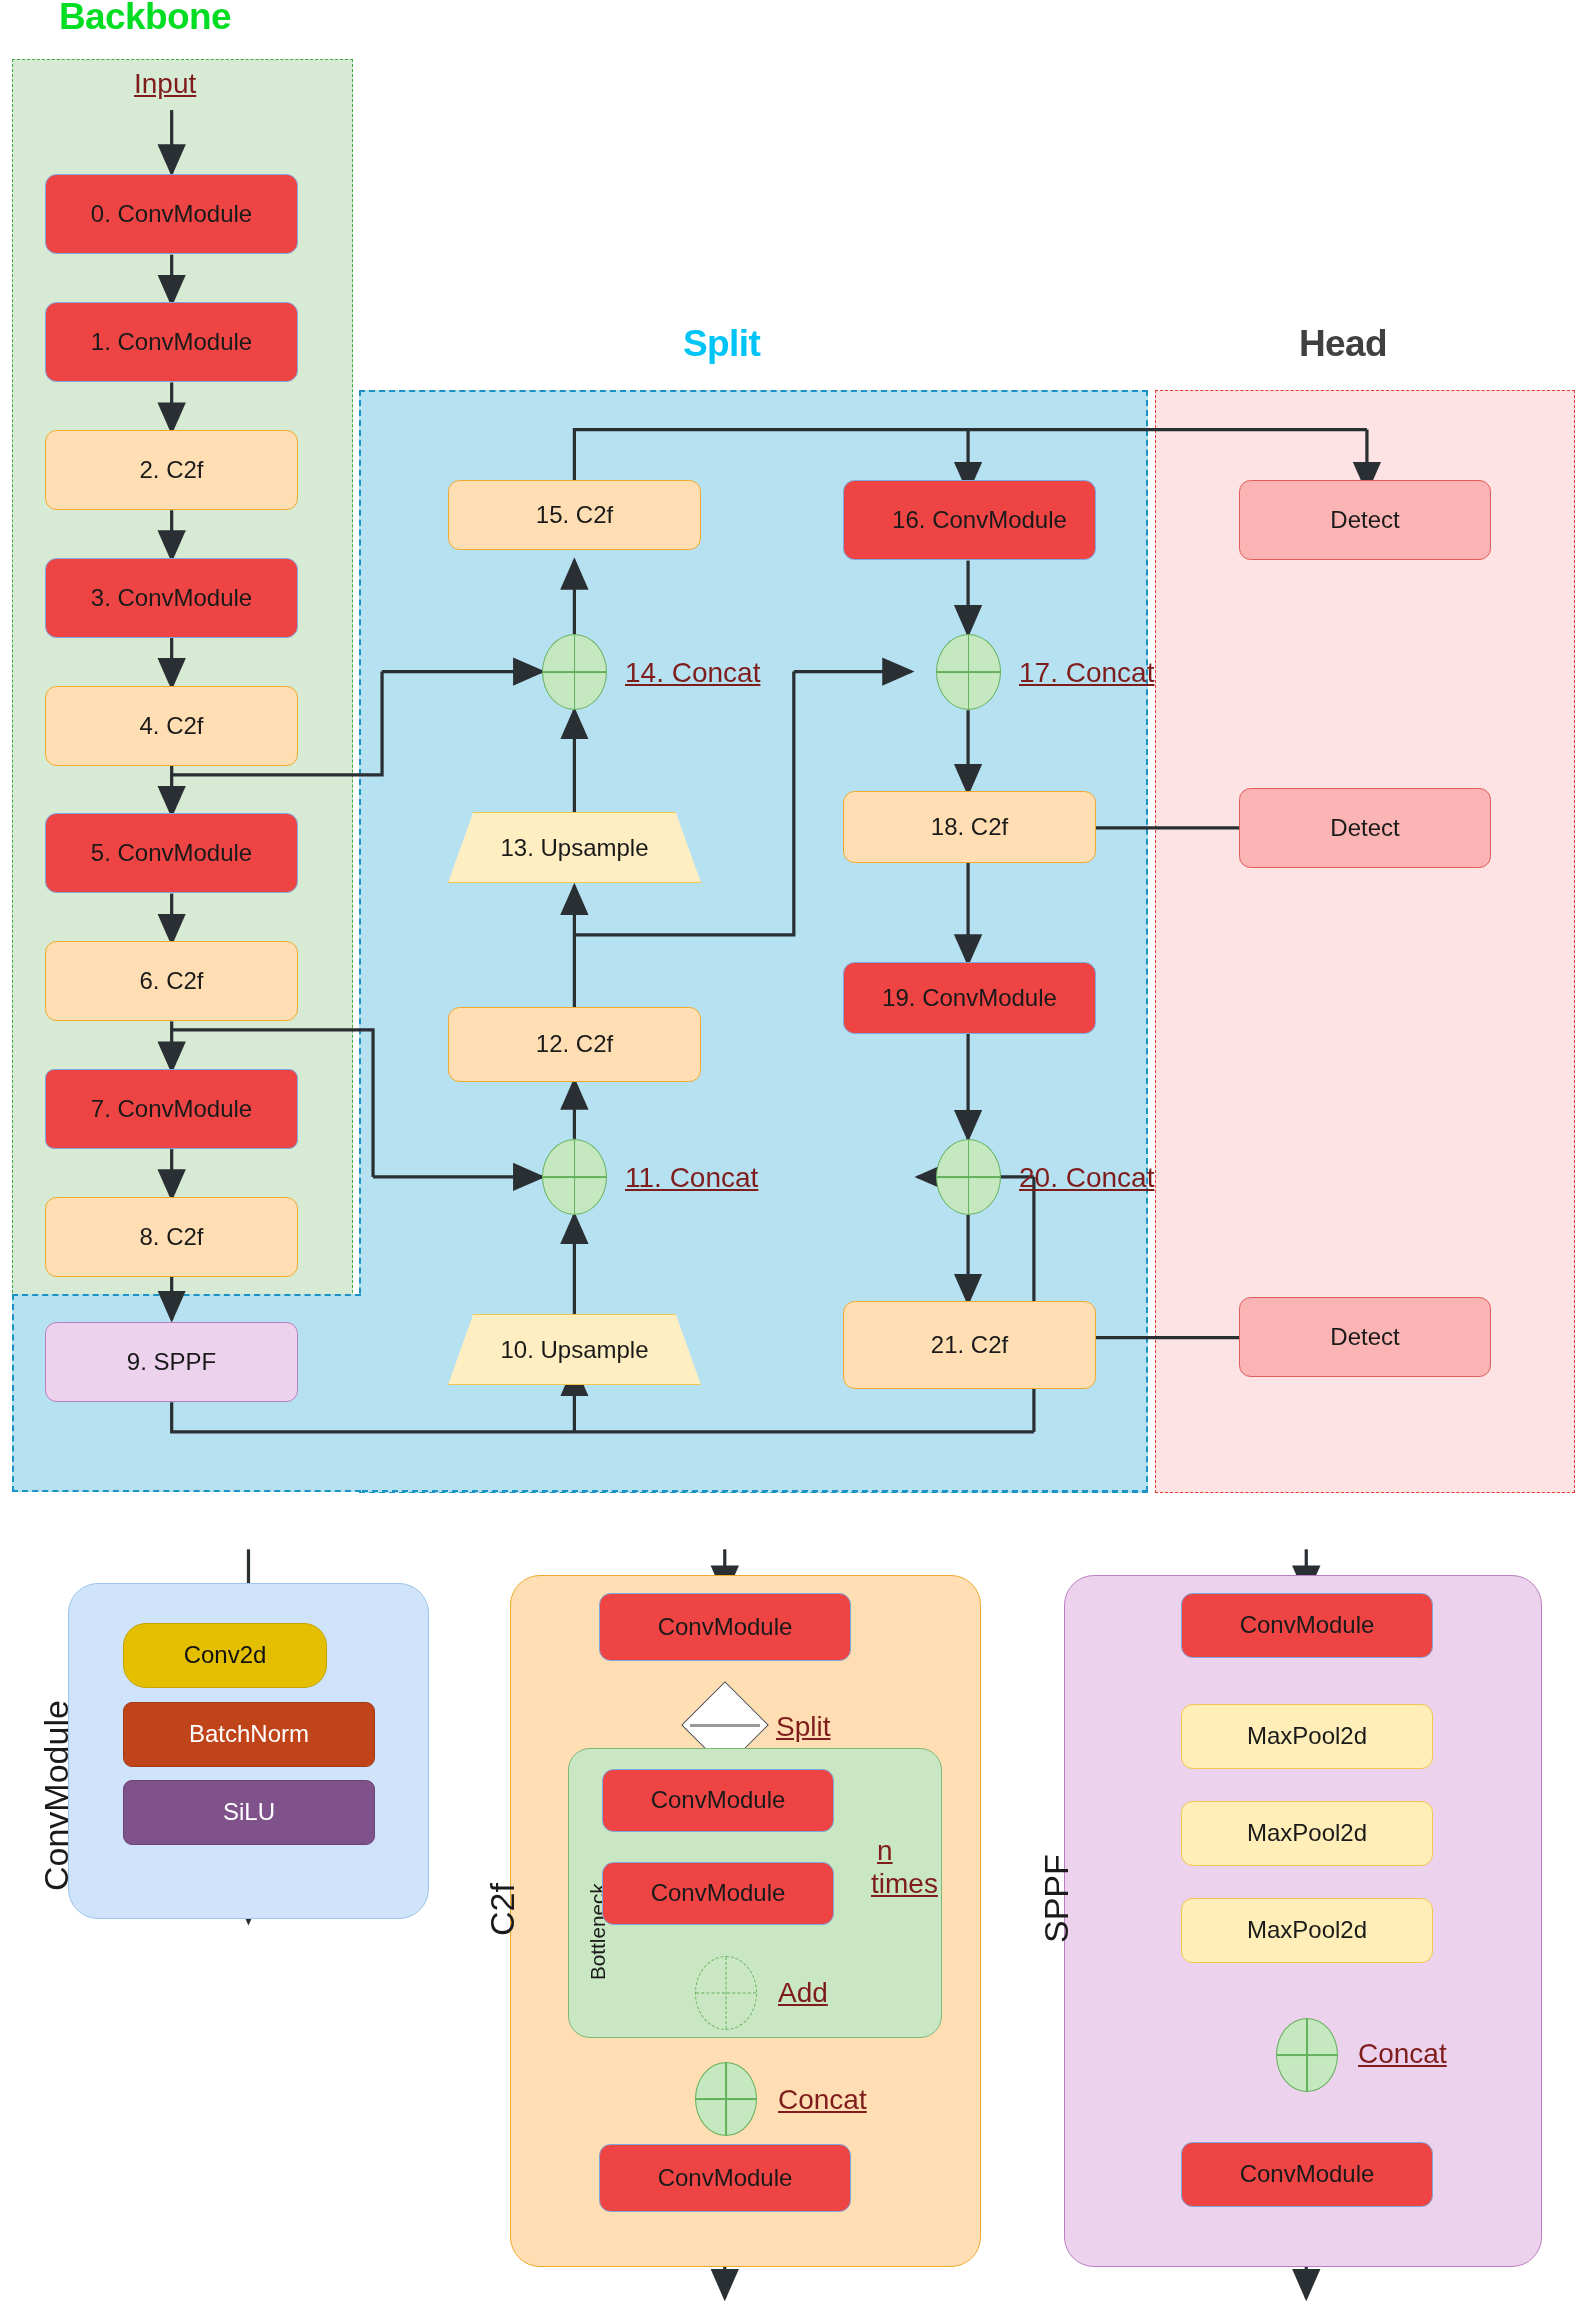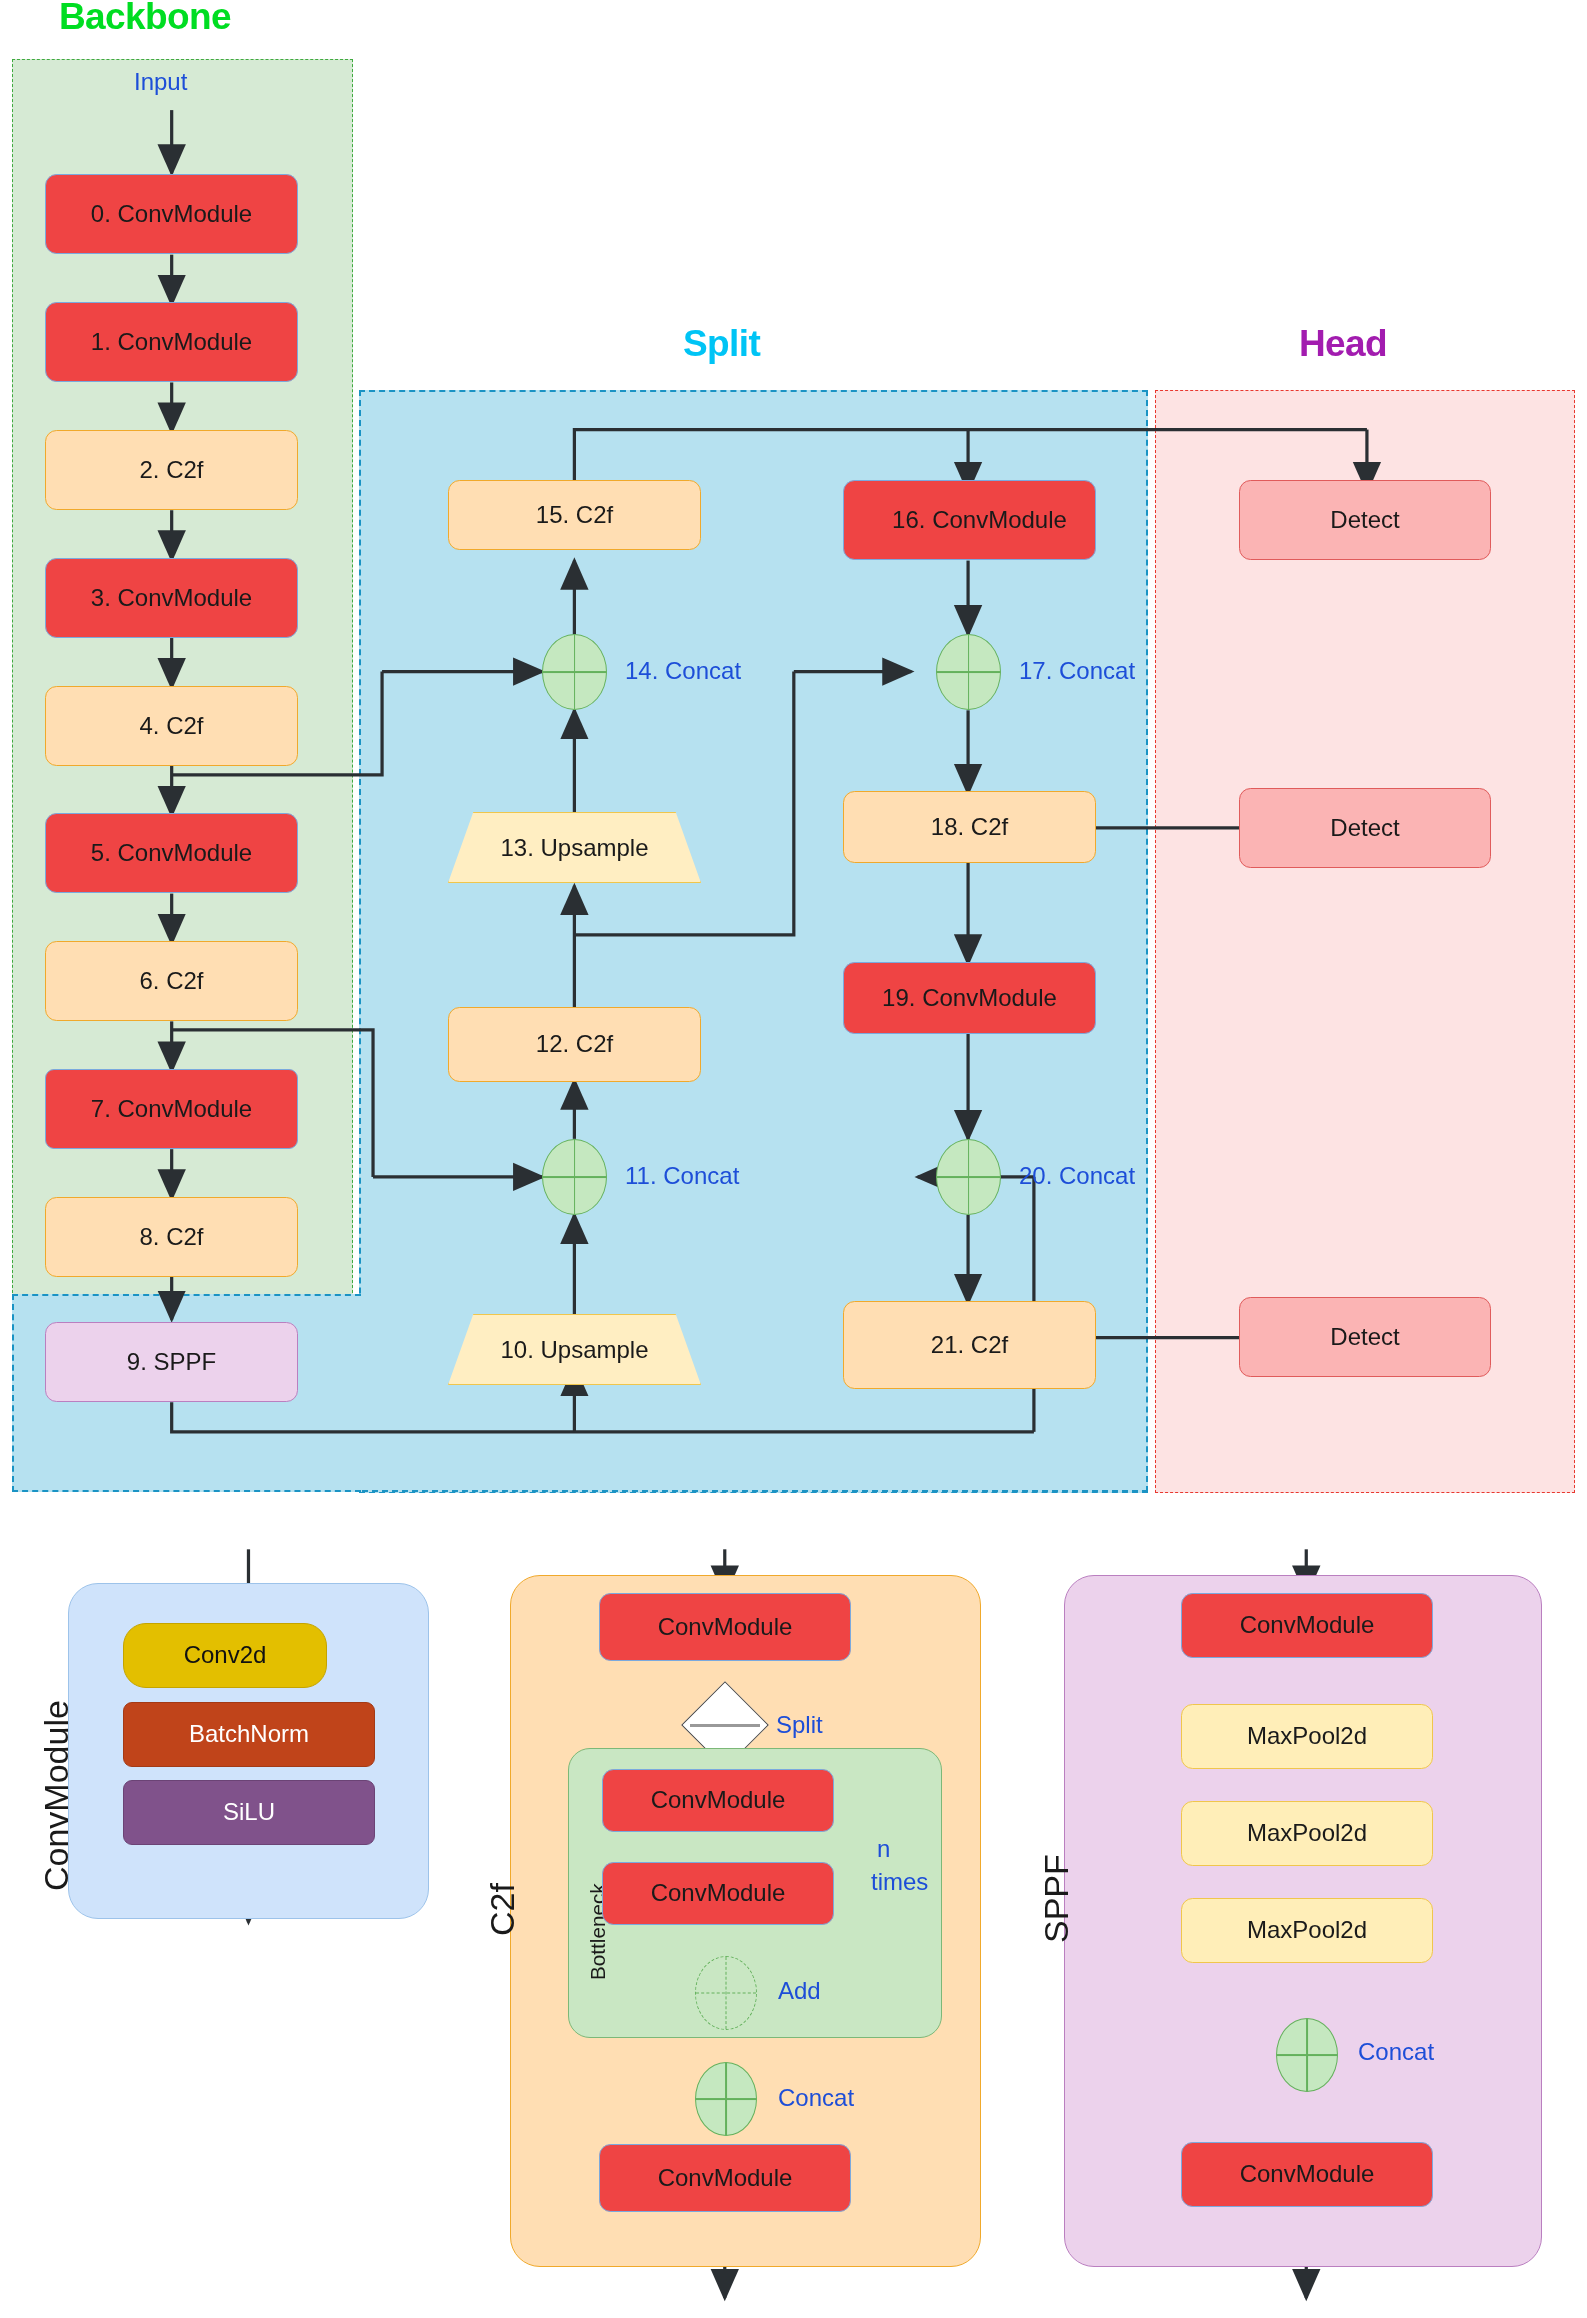--- a/index.html
+++ b/index.html
@@ -9,21 +9,21 @@
 
   
   .region{position:absolute;box-sizing:border-box;}
   .region-backbone{background:#d6ead4;border:1.9px dashed #3faa3f;}
   .region-neck{background:#b6e1f0;border:2.6px dashed #1a93c4;}
   .region-head{background:#fde3e3;border:1.9px dashed #e8382f;}
 
   .region-title{position:absolute;font-weight:bold;font-size:37px;letter-spacing:-0.6px;}
   .t-backbone{color:#00dd22;}
   .t-neck{color:#00c4f5;}
-  .t-head{color:#a21caf;}
+  .t-head{color:#404040;}
 
   
   .node{position:absolute;box-sizing:border-box;display:flex;align-items:center;
         justify-content:center;border-radius:11.6px;font-size:24px;color:#1a1a1a;
         text-align:center;line-height:1.1;}
   .n-conv{background:#ef4444;border:1.9px solid #7aa9de;}
   .n-c2f{background:#ffdeb3;border:1.9px solid #f0a92c;}
   .n-sppf{background:#ecd2ec;border:1.9px solid #ba7fc0;}
   .n-detect{background:#fbb4b4;border:1.9px solid #e05b5b;}
   .n-maxpool{background:#ffeeb8;border:1.9px solid #f0c64c;}
@@ -44,21 +44,21 @@
     background:#64b15c;transform:translateX(-50%);}
   .concat::after{content:"";position:absolute;top:50%;left:0;height:1.9px;width:100%;
     background:#64b15c;transform:translateY(-50%);}
   .concat-dashed{position:absolute;border-radius:50%;background:transparent;
     border:1.9px dashed #64b15c;box-sizing:border-box;}
   .concat-dashed .vl{position:absolute;left:50%;top:0;width:0;height:100%;
     border-left:1.9px dashed #64b15c;transform:translateX(-50%);}
   .concat-dashed .hl{position:absolute;top:50%;left:0;height:0;width:100%;
     border-top:1.9px dashed #64b15c;transform:translateY(-50%);}
 
-  .lbl{position:absolute;font-size:24px;color:#1d4ed8;white-space:nowrap;}
+  .lbl{position:absolute;font-size:28px;color:#7f1d1d;white-space:nowrap;text-decoration:underline;}
   .vlabel{position:absolute;font-size:34px;color:#1a1a1a;white-space:nowrap;
     transform-origin:0 0;transform:rotate(-90deg);}
   .vlabel-sm{position:absolute;font-size:20.7px;color:#1a1a1a;white-space:nowrap;
     transform-origin:0 0;transform:rotate(-90deg);}
 
   
   .split{position:absolute;background:#ffffff;border:1.9px solid #444;
      transform:rotate(45deg);box-sizing:border-box;}
   .split-bar{position:absolute;background:#999;height:2.6px;}
 

